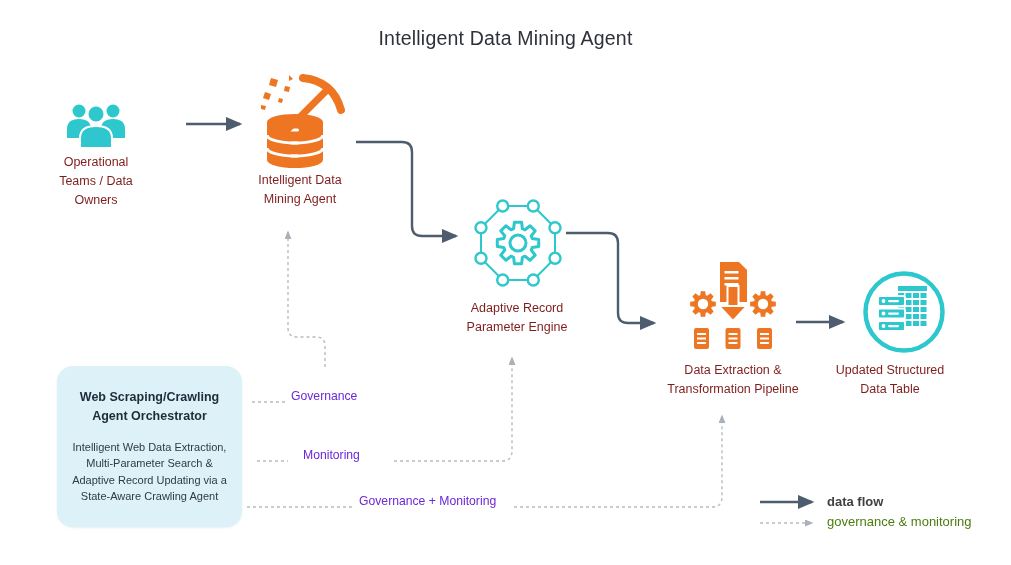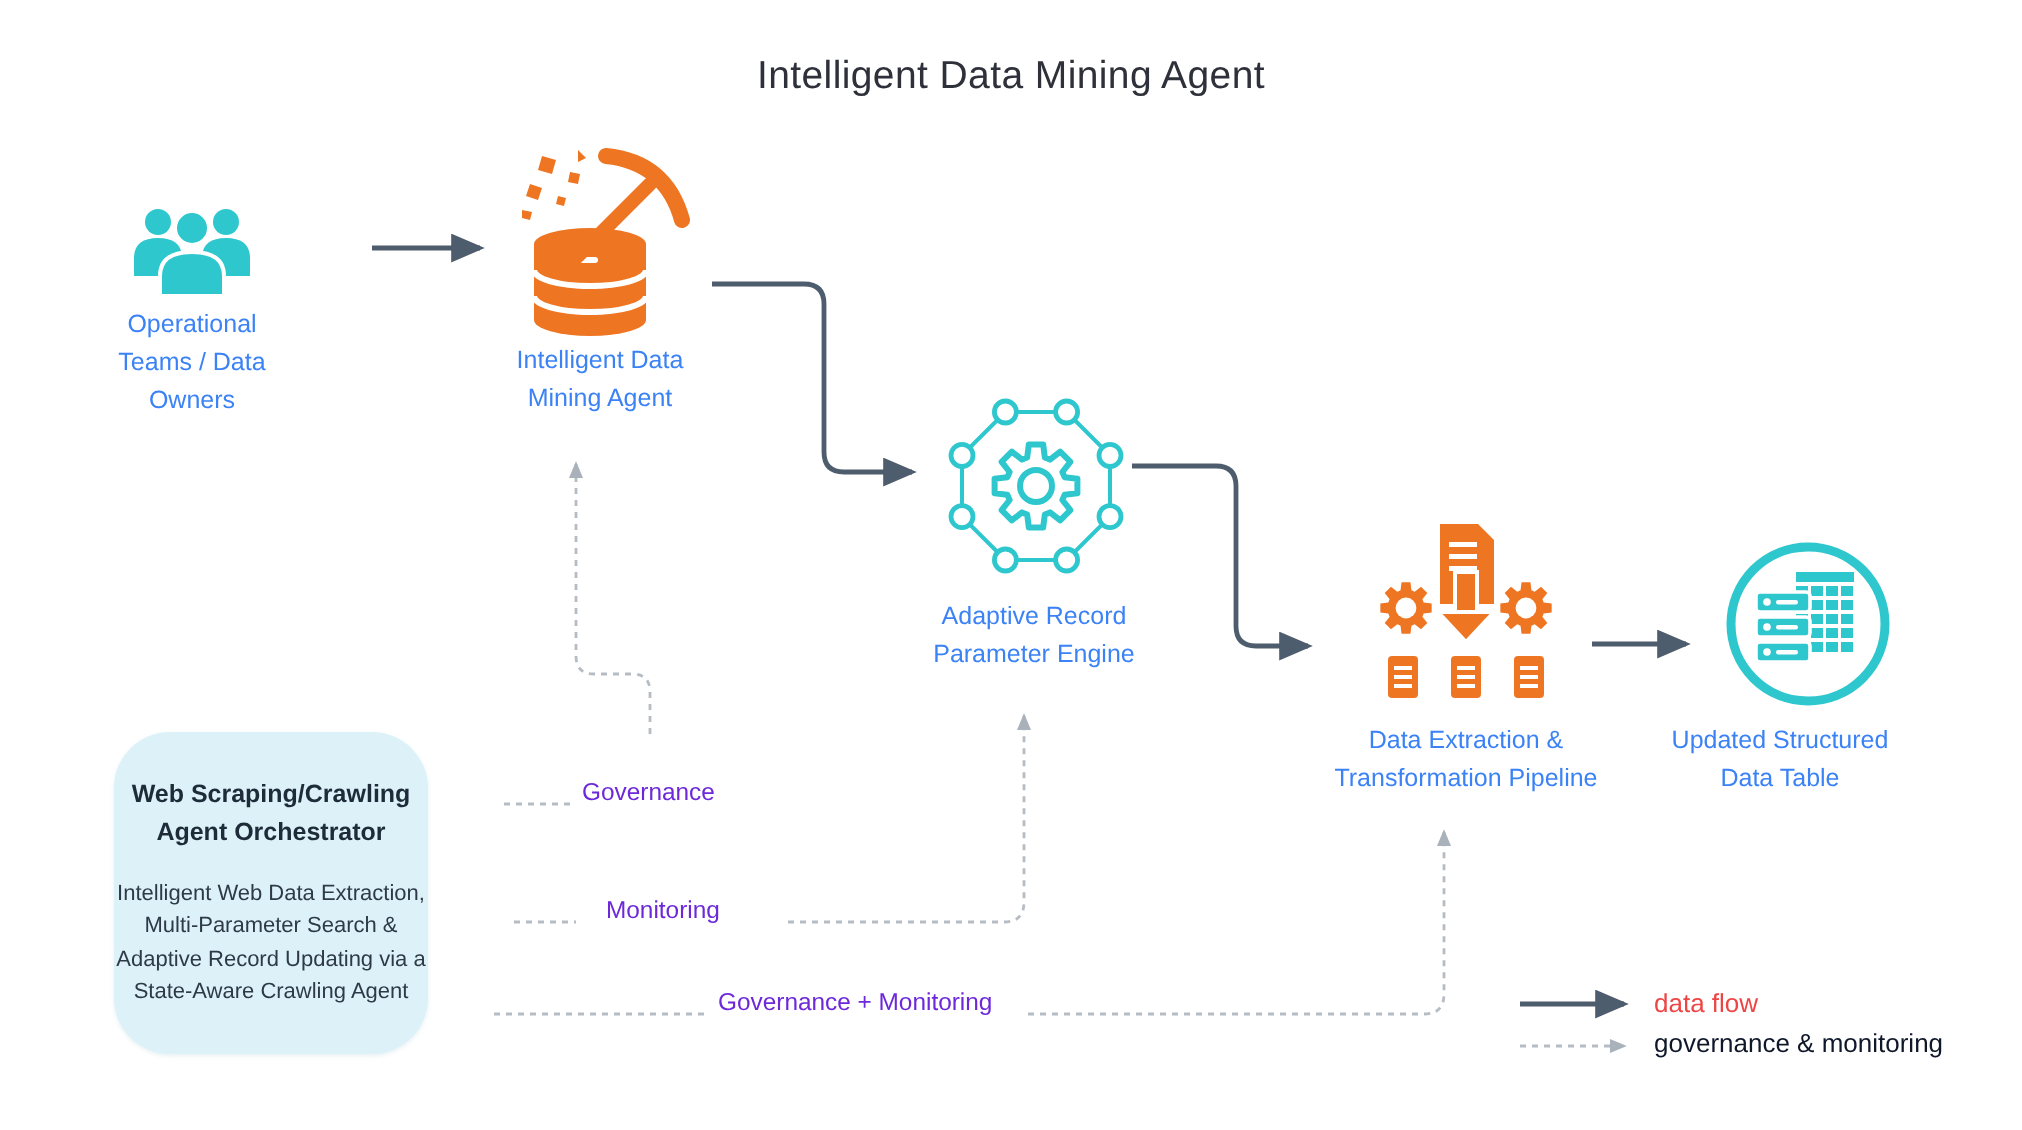--- a/index.html
+++ b/index.html
@@ -8,39 +8,39 @@
     font-family:"Liberation Sans",sans-serif;overflow:hidden;
   }
   .page-title{
     position:absolute;top:27px;left:0;width:100%;text-align:center;
     font-size:19.5px;font-weight:500;color:#2f313a;letter-spacing:.2px;
   }
   .overlay{position:absolute;left:0;top:0;width:1011px;height:565px;}
   .icon{position:absolute;}
   .node-label{
     position:absolute;text-align:center;font-size:12.5px;line-height:1.5;
-    color:#3b82f6;white-space:pre-line;
+    color:#7f1d1d;white-space:pre-line;
   }
   .orch-box{
-    position:absolute;left:57px;top:366px;width:157px;height:161px;
-    background:#dcf1f8;border-radius:28px;text-align:center;
+    position:absolute;left:57px;top:366px;width:185px;height:161px;
+    background:#dcf1f8;border-radius:16px;text-align:center;
     box-shadow:0 1px 2px rgba(160,200,210,.25);
   }
   .orch-title{
     margin-top:22px;font-size:12.5px;font-weight:bold;color:#1e2c3a;
     line-height:1.5;white-space:pre-line;
   }
   .orch-desc{
     margin-top:13px;font-size:11px;color:#2e3a47;line-height:1.5;
     white-space:pre-line;
   }
   .flow-label{position:absolute;font-size:12.2px;color:#6d28d9;}
   .legend-label{position:absolute;font-size:13px;}
-  .legend-dark{color:#ef4444;}
-  .legend-muted{color:#0f172a;}
+  .legend-dark{color:#404040;font-weight:bold;}
+  .legend-muted{color:#4d7c0f;}
 </style>
 </head>
 <body>
 
 <div class="canvas">
 
   <div class="page-title">Intelligent Data Mining Agent</div>
 
   <svg class="overlay" viewBox="0 0 1011 565">
     <defs>

